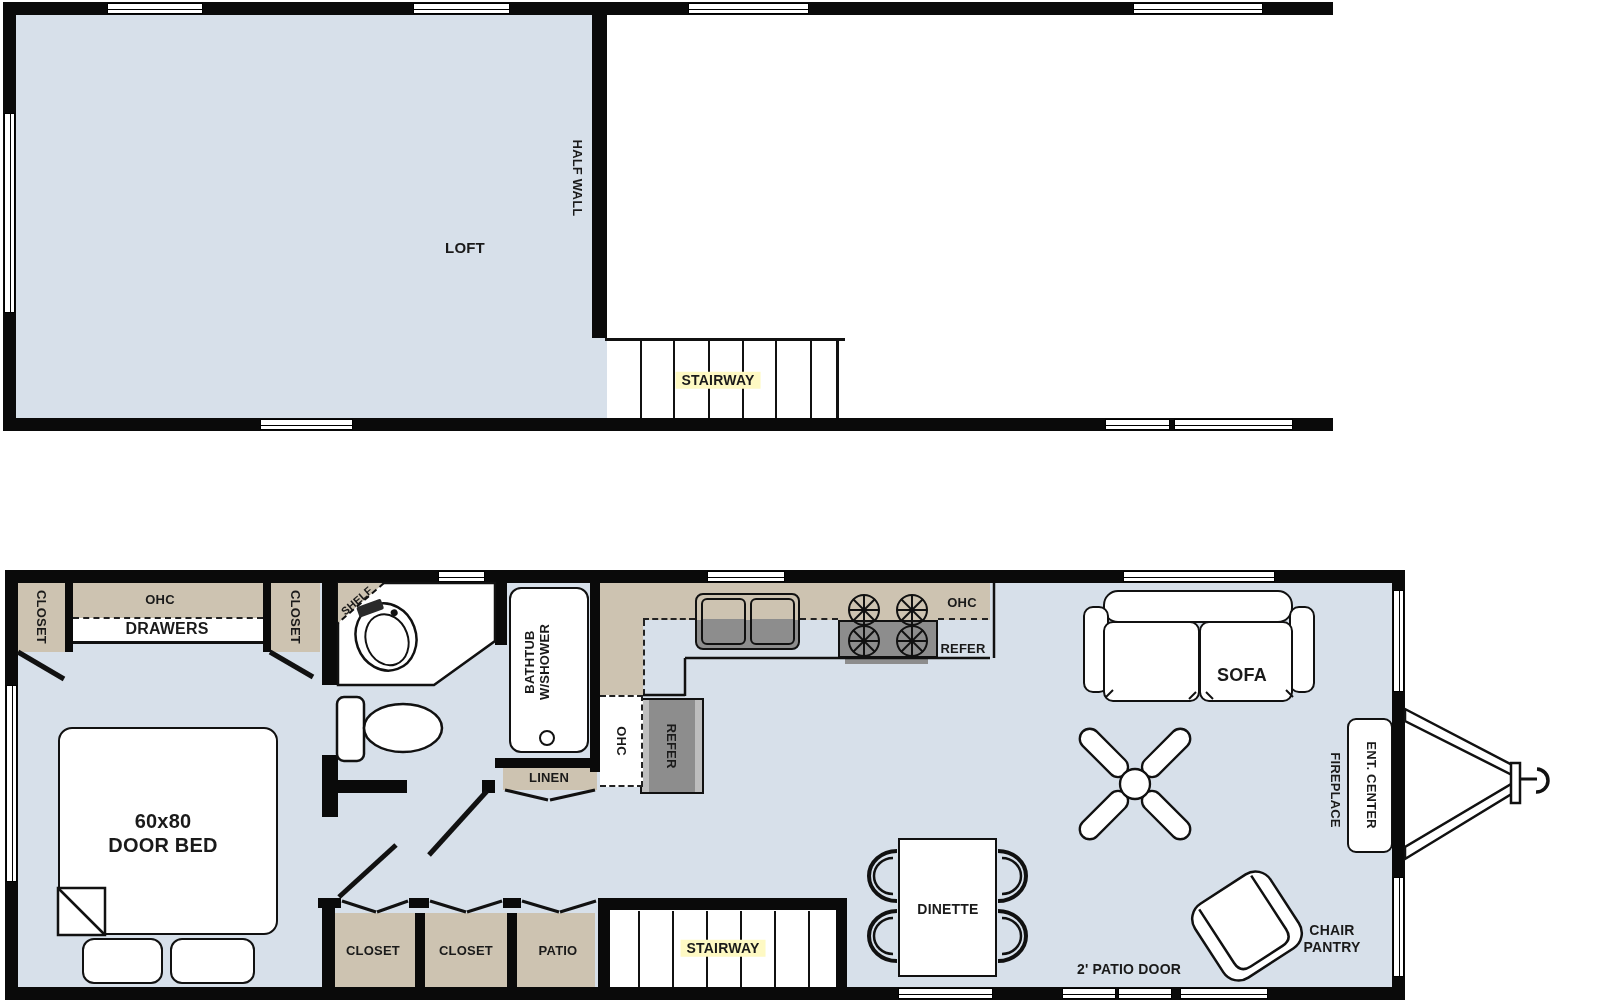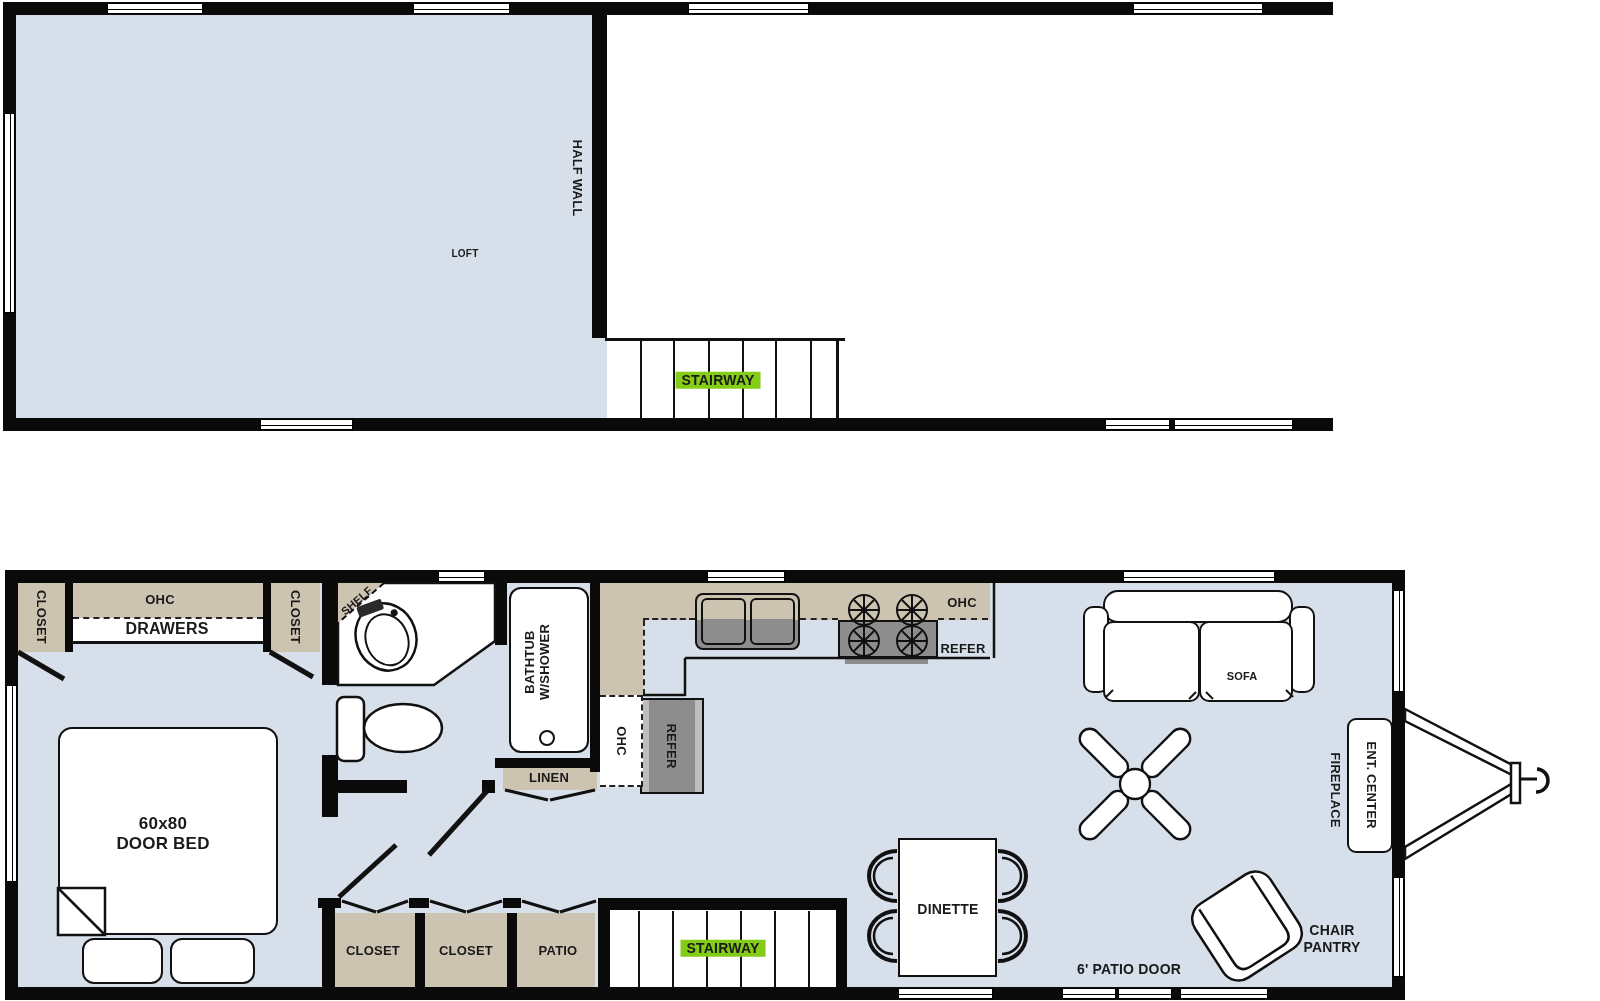--- a/index.html
+++ b/index.html
@@ -15,21 +15,21 @@
   .winv{position:absolute;width:11px;background:#fff;border:1.5px solid #000;box-sizing:border-box}
   .winv::after{content:"";position:absolute;top:0;bottom:0;left:50%;border-left:1.5px solid #000}
   .tread{position:absolute;width:2px;background:#111}
   .dash-t{position:absolute;border-top:2px dashed #222}
   .dash-l{position:absolute;border-left:2px dashed #222}
   .lbl{position:absolute;font-weight:bold;color:var(--ink);transform:translate(-50%,-50%);
        white-space:nowrap;line-height:1.18;text-align:center;letter-spacing:.2px}
   .r90{transform:translate(-50%,-50%) rotate(90deg)}
   .rm90{transform:translate(-50%,-50%) rotate(-90deg)}
   .rsh{transform:translate(-50%,-50%) rotate(-41deg)}
-  .wbg{background:#84cc16;padding:0 6px}
+  .wbg{background:#fef9c3;padding:0 6px}
   svg{position:absolute;left:0;top:0}
 </style>
 </head>
 <body>
 
 <div id="plan">
 
   <div class="floor" style="left:15px;top:15px;width:577px;height:403px"></div>
   <div class="floor" style="left:592px;top:338px;width:15px;height:80px"></div>
 
@@ -49,21 +49,21 @@
 
   <div style="position:absolute;left:605px;top:338px;width:240px;height:3px;background:#111"></div>
   <div style="position:absolute;left:836px;top:338px;width:3px;height:80px;background:#111"></div>
   <div class="tread" style="left:640px;top:341px;height:77px"></div>
   <div class="tread" style="left:673px;top:341px;height:77px"></div>
   <div class="tread" style="left:708px;top:341px;height:77px"></div>
   <div class="tread" style="left:742px;top:341px;height:77px"></div>
   <div class="tread" style="left:775px;top:341px;height:77px"></div>
   <div class="tread" style="left:810px;top:341px;height:77px"></div>
 
-  <div class="lbl" style="left:465px;top:254px;font-size:10px">LOFT</div>
+  <div class="lbl" style="left:465px;top:248px;font-size:15px">LOFT</div>
   <div class="lbl r90" style="left:577px;top:178px;font-size:13px">HALF WALL</div>
   <div class="lbl wbg" style="left:718px;top:380px;font-size:14px">STAIRWAY</div>
 
   <div class="floor" style="left:18px;top:583px;width:1374px;height:404px"></div>
 
   <div class="tan" style="left:18px;top:583px;width:47px;height:69px"></div>
   <div class="tan" style="left:73px;top:583px;width:190px;height:35px"></div>
   <div class="whitebox" style="left:73px;top:618px;width:190px;height:23px"></div>
   <div style="position:absolute;left:73px;top:641px;width:190px;height:3px;background:#111"></div>
   <div class="tan" style="left:271px;top:583px;width:49px;height:69px"></div>
@@ -262,41 +262,41 @@
       <line x1="1189" y1="699" x2="1196" y2="692"></line>
       <line x1="1206" y1="692" x2="1213" y2="699"></line>
       <line x1="1286" y1="690" x2="1293" y2="697"></line>
     </g>
   </svg>
 
   <div class="lbl r90" style="left:41px;top:617px;font-size:13px">CLOSET</div>
   <div class="lbl" style="left:160px;top:600px;font-size:13px">OHC</div>
   <div class="lbl" style="left:167px;top:629px;font-size:16px">DRAWERS</div>
   <div class="lbl r90" style="left:295px;top:617px;font-size:13px">CLOSET</div>
-  <div class="lbl" style="left:163px;top:834px;font-size:17px">
+  <div class="lbl" style="left:163px;top:834px;font-size:20px">
     <span>60x80</span><br>
     <span>DOOR BED</span>
   </div>
   <div class="lbl rsh" style="left:357px;top:601px;font-size:11px">SHELF</div>
   <div class="lbl rm90" style="left:537px;top:662px;font-size:13px">
     <span>BATHTUB</span><br>
     <span>W/SHOWER</span>
   </div>
   <div class="lbl" style="left:549px;top:778px;font-size:13px">LINEN</div>
   <div class="lbl r90" style="left:621px;top:741px;font-size:13px">OHC</div>
   <div class="lbl r90" style="left:671px;top:746px;font-size:13px">REFER</div>
   <div class="lbl" style="left:962px;top:603px;font-size:13px">OHC</div>
   <div class="lbl" style="left:963px;top:649px;font-size:13px">REFER</div>
   <div class="lbl" style="left:373px;top:951px;font-size:13px">CLOSET</div>
   <div class="lbl" style="left:466px;top:951px;font-size:13px">CLOSET</div>
   <div class="lbl" style="left:558px;top:951px;font-size:13px">PATIO</div>
   <div class="lbl wbg" style="left:723px;top:948px;font-size:14px">STAIRWAY</div>
-  <div class="lbl" style="left:1242px;top:676px;font-size:11px">SOFA</div>
+  <div class="lbl" style="left:1242px;top:676px;font-size:18px">SOFA</div>
   <div class="lbl" style="left:948px;top:909px;font-size:14px">DINETTE</div>
-  <div class="lbl" style="left:1129px;top:969px;font-size:14px">6' PATIO DOOR</div>
+  <div class="lbl" style="left:1129px;top:969px;font-size:14px">2' PATIO DOOR</div>
   <div class="lbl" style="left:1332px;top:939px;font-size:14px">
     <span>CHAIR</span><br>
     <span>PANTRY</span>
   </div>
   <div class="lbl r90" style="left:1371px;top:785px;font-size:13px">ENT. CENTER</div>
   <div class="lbl r90" style="left:1335px;top:790px;font-size:13px">FIREPLACE</div>
 
 </div>
 
 </body></html>

